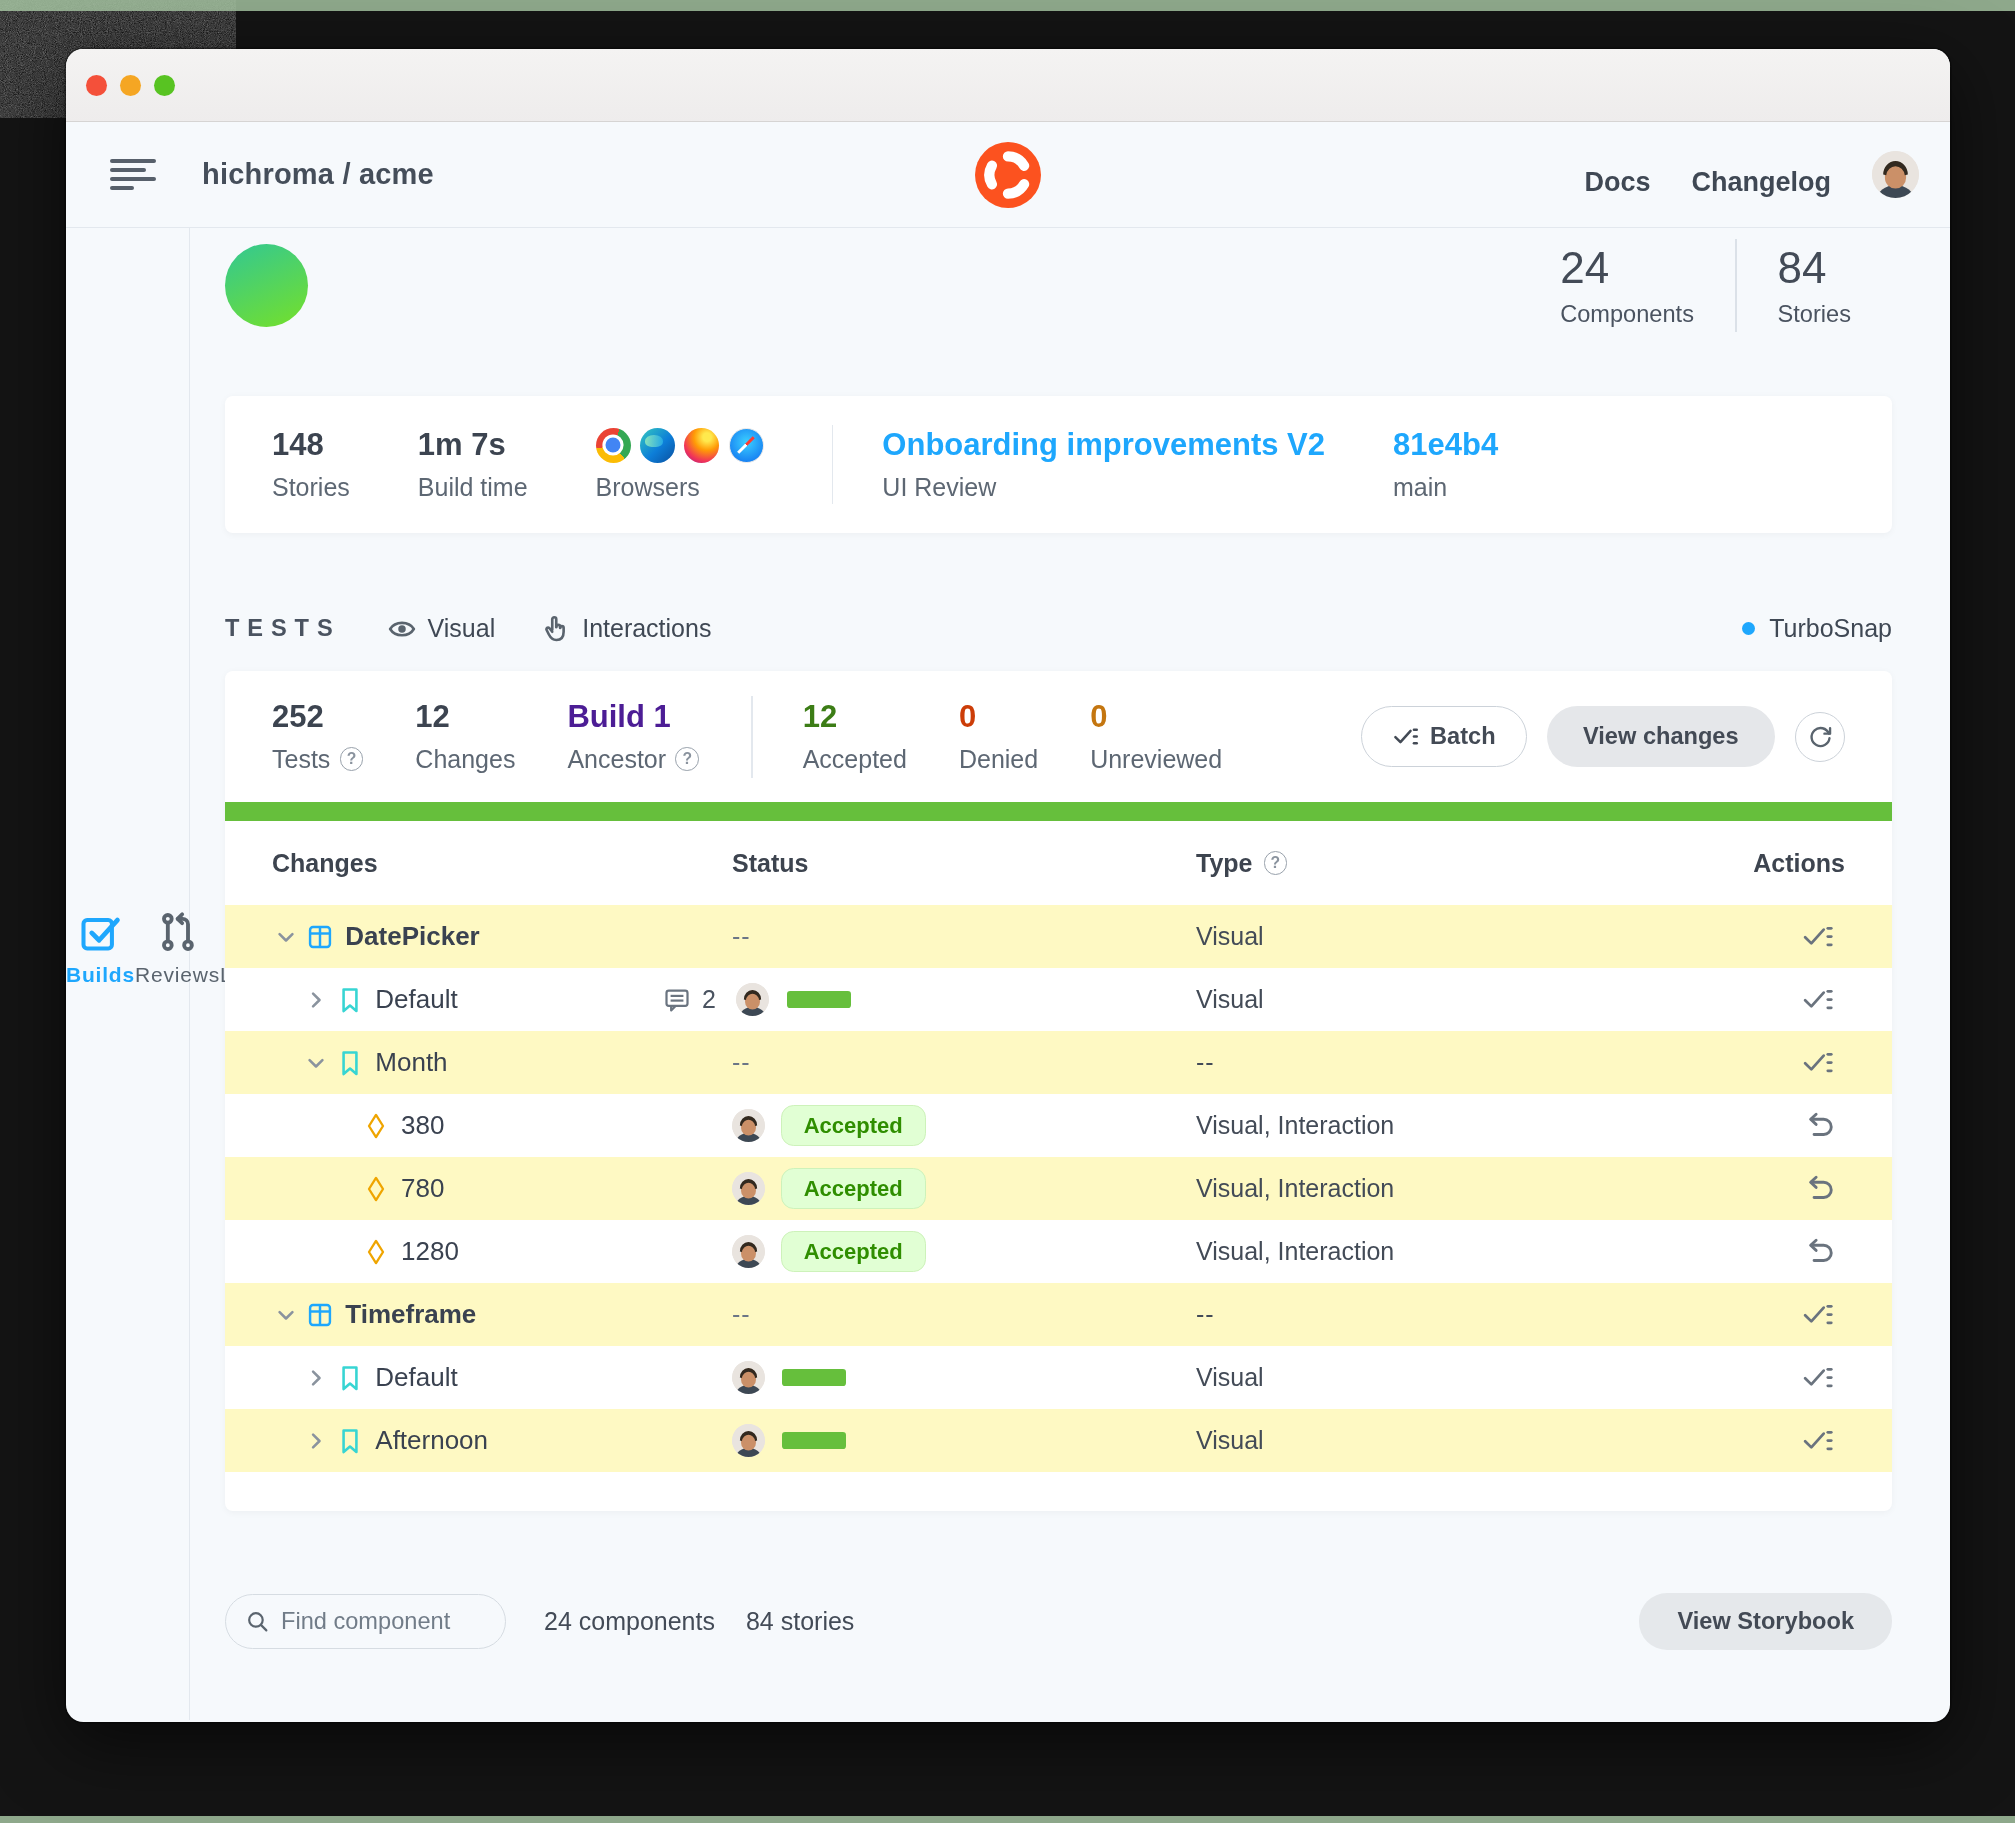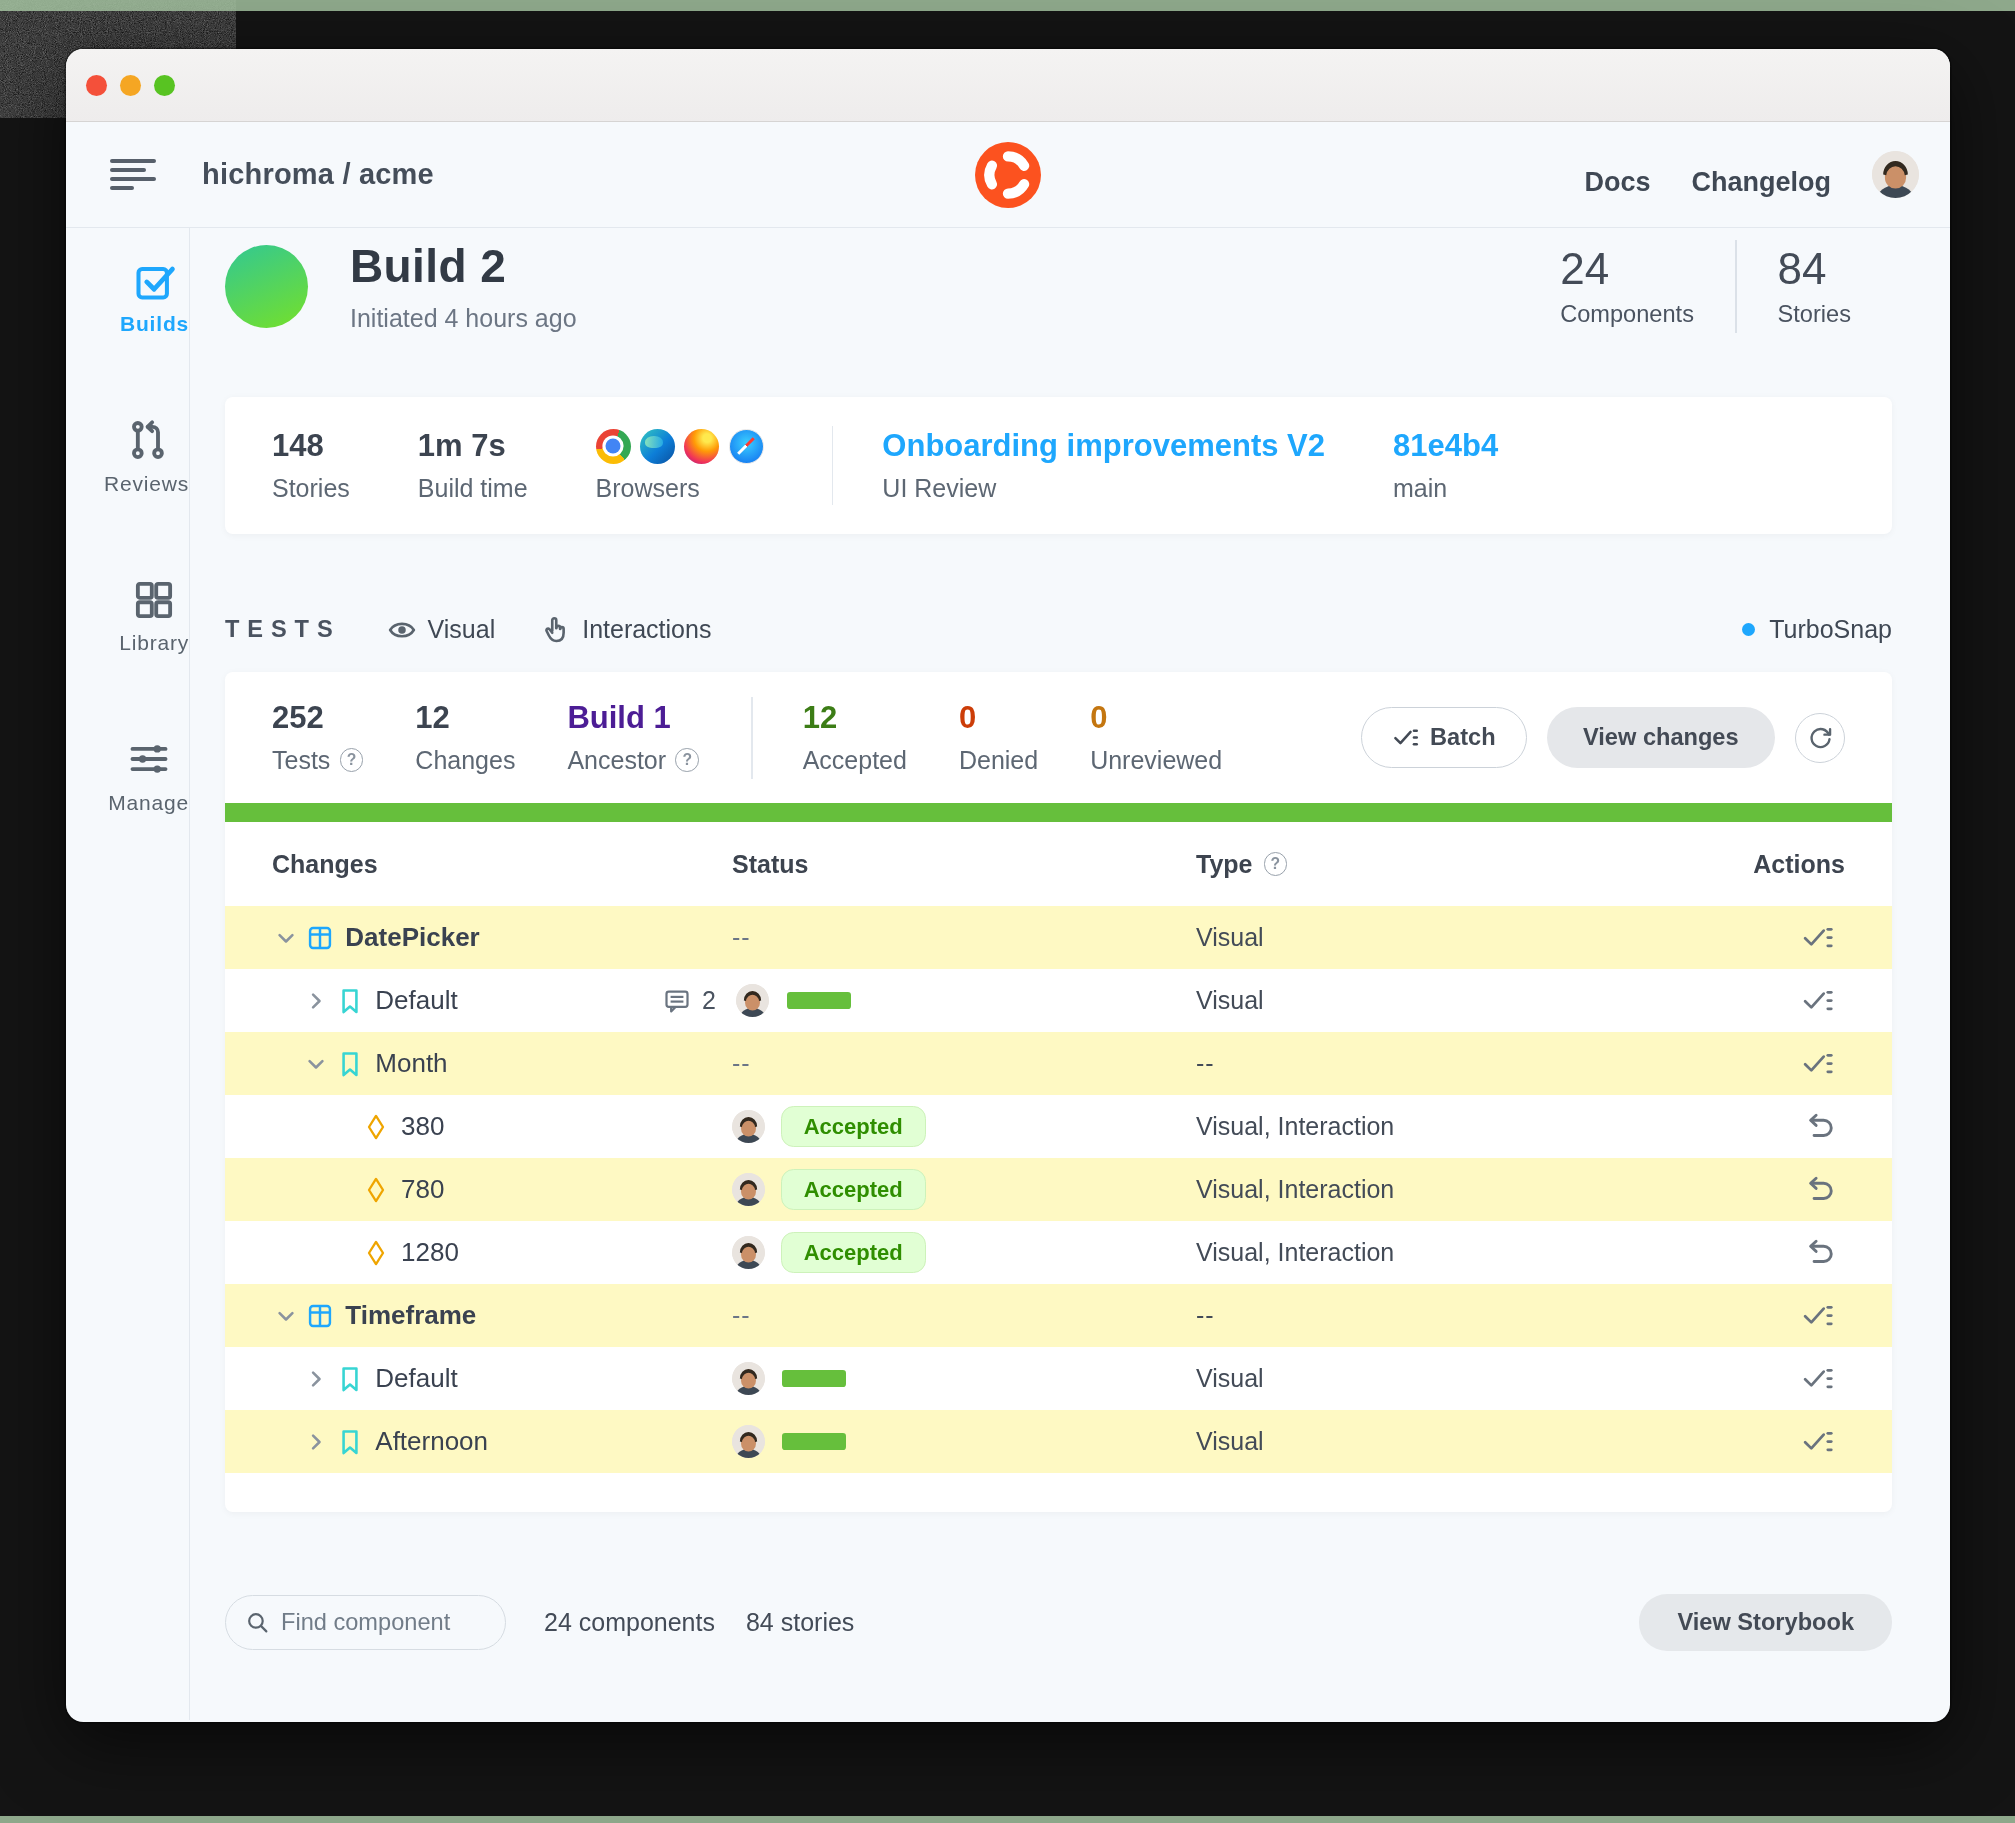--- a/index.html
+++ b/index.html
@@ -44,21 +44,21 @@
   .logo { position:absolute; left:50%; top:50%; transform:translate(-50%,-50%); width:66px; height:66px; cursor:pointer; }
   .hnav { margin-left:auto; display:flex; align-items:flex-end; gap:41px; }
   .hnav a { font-size:27px; font-weight:700; color:#3f4854; text-decoration:none; cursor:pointer; }
   .avatar { border-radius:50%; overflow:hidden; display:inline-block; background:#e9e4df; cursor:pointer; }
   .avatar.lg { width:47px; height:47px; }
   .avatar.sm { width:33px; height:33px; }
 
   
   .bodyrow { display:flex; height:1492px; }
   .sidebar { width:124px; border-right:1.6px solid #e3e8ee; padding-top:31px;
-             display:flex; flex-direction:column; align-items:flex-end; flex:none; }
+             display:flex; flex-direction:row; align-items:center; flex:none; }
   .sbitem { display:flex; flex-direction:column; align-items:center; gap:9.4px; margin-bottom:82px; cursor:pointer; }
   .sbitem svg { width:44px; height:44px; }
   .sbitem span { font-size:21px; color:#5a646e; letter-spacing:0.8px; }
   .sbitem.active span { color:#1ea7fd; font-weight:700; }
 
   .main { flex:1; padding:0 58px 0 35px; min-width:0; }
 
   
   .build-head { margin-top:11px; display:flex; align-items:center; }
   .build-badge { width:83px; height:83px; border-radius:50%; flex:none;
@@ -282,24 +282,20 @@
               <circle cx="16.5" cy="17.5" r="2" fill="#5a646e"></circle>
           </svg>
           <span>Manage</span>
         </div>
       </aside>
 
       <main class="main">
 
         <div class="build-head">
           <div class="build-badge"></div>
-          <div class="build-titles">
-            <div class="build-title">Build 2</div>
-            <div class="build-sub">Initiated 4 hours ago</div>
-          </div>
           <div class="build-counts">
             <div class="count-block">
               <div class="num">24</div>
               <div class="lbl">Components</div>
             </div>
             <div class="count-div"></div>
             <div class="count-block">
               <div class="num">84</div>
               <div class="lbl">Stories</div>
             </div>

